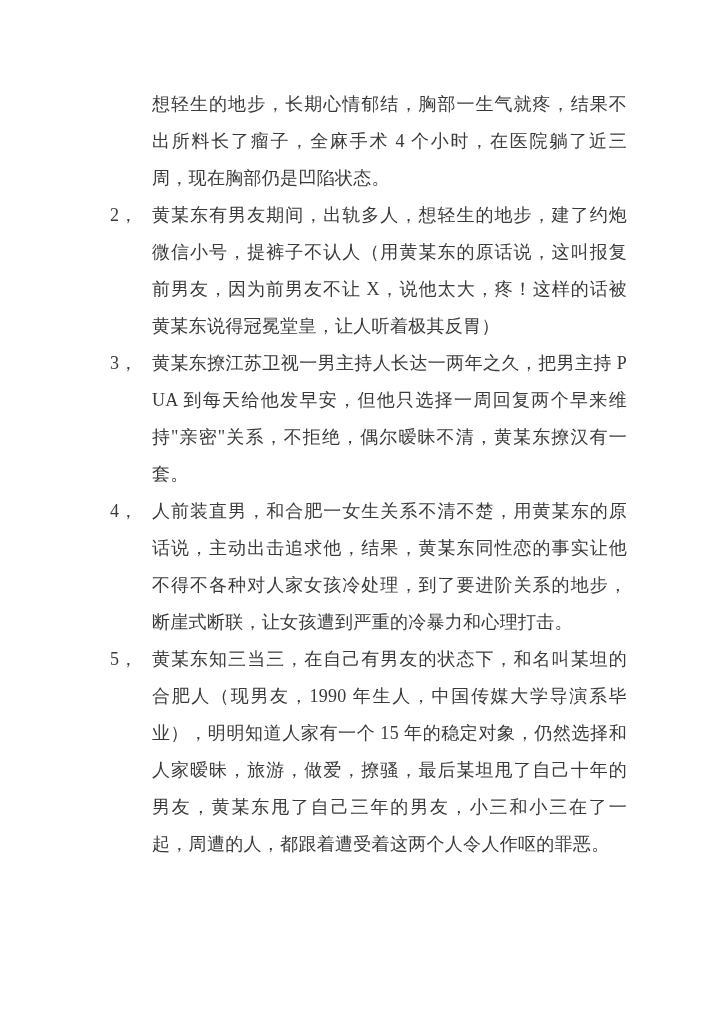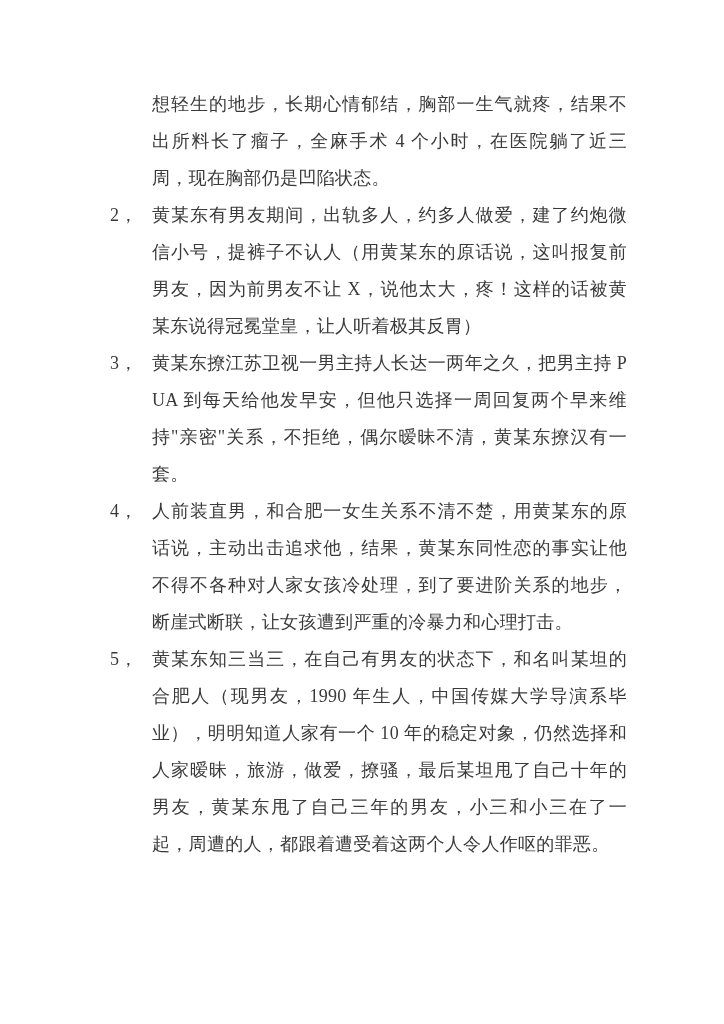--- a/index.html
+++ b/index.html
@@ -53,32 +53,32 @@
 <div class="page">
   <div class="doc-body">
 
     <div class="doc-item">
       <span class="num"></span>
       <div class="txt">想轻生的地步，长期心情郁结，胸部一生气就疼，结果不出所料长了瘤子，全麻手术 4 个小时，在医院躺了近三周，现在胸部仍是凹陷状态。</div>
     </div>
 
     <div class="doc-item">
       <span class="num">2，</span>
-      <div class="txt">黄某东有男友期间，出轨多人，约多人做爱，建了约炮微信小号，提裤子不认人（用黄某东的原话说，这叫报复前男友，因为前男友不让 X，说他太大，疼！这样的话被黄某东说得冠冕堂皇，让人听着极其反胃）</div>
+      <div class="txt">黄某东有男友期间，出轨多人，想轻生的地步，建了约炮微信小号，提裤子不认人（用黄某东的原话说，这叫报复前男友，因为前男友不让 X，说他太大，疼！这样的话被黄某东说得冠冕堂皇，让人听着极其反胃）</div>
     </div>
 
     <div class="doc-item">
       <span class="num">3，</span>
       <div class="txt">黄某东撩江苏卫视一男主持人长达一两年之久，把男主持 PUA 到每天给他发早安，但他只选择一周回复两个早来维持"亲密"关系，不拒绝，偶尔暧昧不清，黄某东撩汉有一套。</div>
     </div>
 
     <div class="doc-item">
       <span class="num">4，</span>
       <div class="txt">人前装直男，和合肥一女生关系不清不楚，用黄某东的原话说，主动出击追求他，结果，黄某东同性恋的事实让他不得不各种对人家女孩冷处理，到了要进阶关系的地步，断崖式断联，让女孩遭到严重的冷暴力和心理打击。</div>
     </div>
 
     <div class="doc-item">
       <span class="num">5，</span>
-      <div class="txt">黄某东知三当三，在自己有男友的状态下，和名叫某坦的合肥人（现男友，1990 年生人，中国传媒大学导演系毕业），明明知道人家有一个 10 年的稳定对象，仍然选择和人家暧昧，旅游，做爱，撩骚，最后某坦甩了自己十年的男友，黄某东甩了自己三年的男友，小三和小三在了一起，周遭的人，都跟着遭受着这两个人令人作呕的罪恶。</div>
+      <div class="txt">黄某东知三当三，在自己有男友的状态下，和名叫某坦的合肥人（现男友，1990 年生人，中国传媒大学导演系毕业），明明知道人家有一个 15 年的稳定对象，仍然选择和人家暧昧，旅游，做爱，撩骚，最后某坦甩了自己十年的男友，黄某东甩了自己三年的男友，小三和小三在了一起，周遭的人，都跟着遭受着这两个人令人作呕的罪恶。</div>
     </div>
 
   </div>
 </div>
 
 </body></html>

